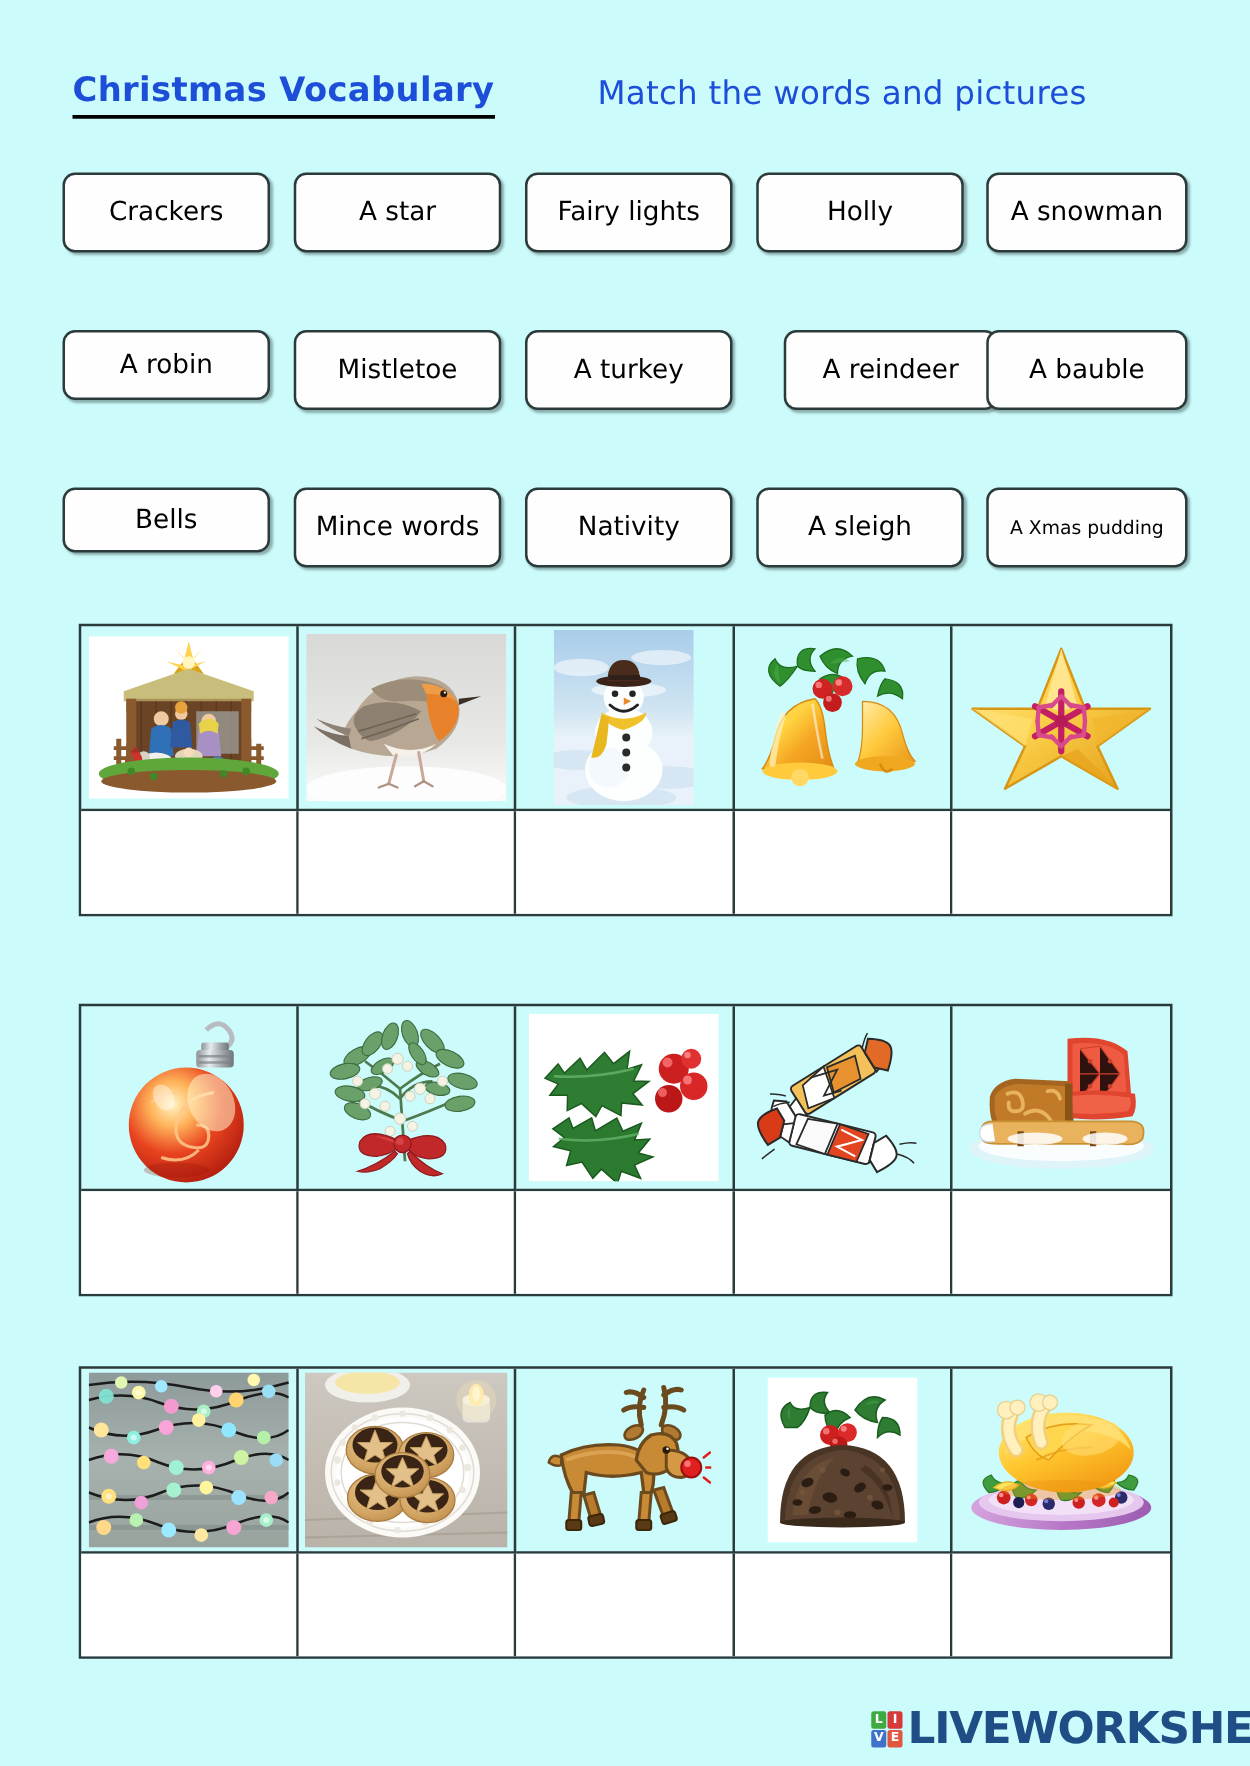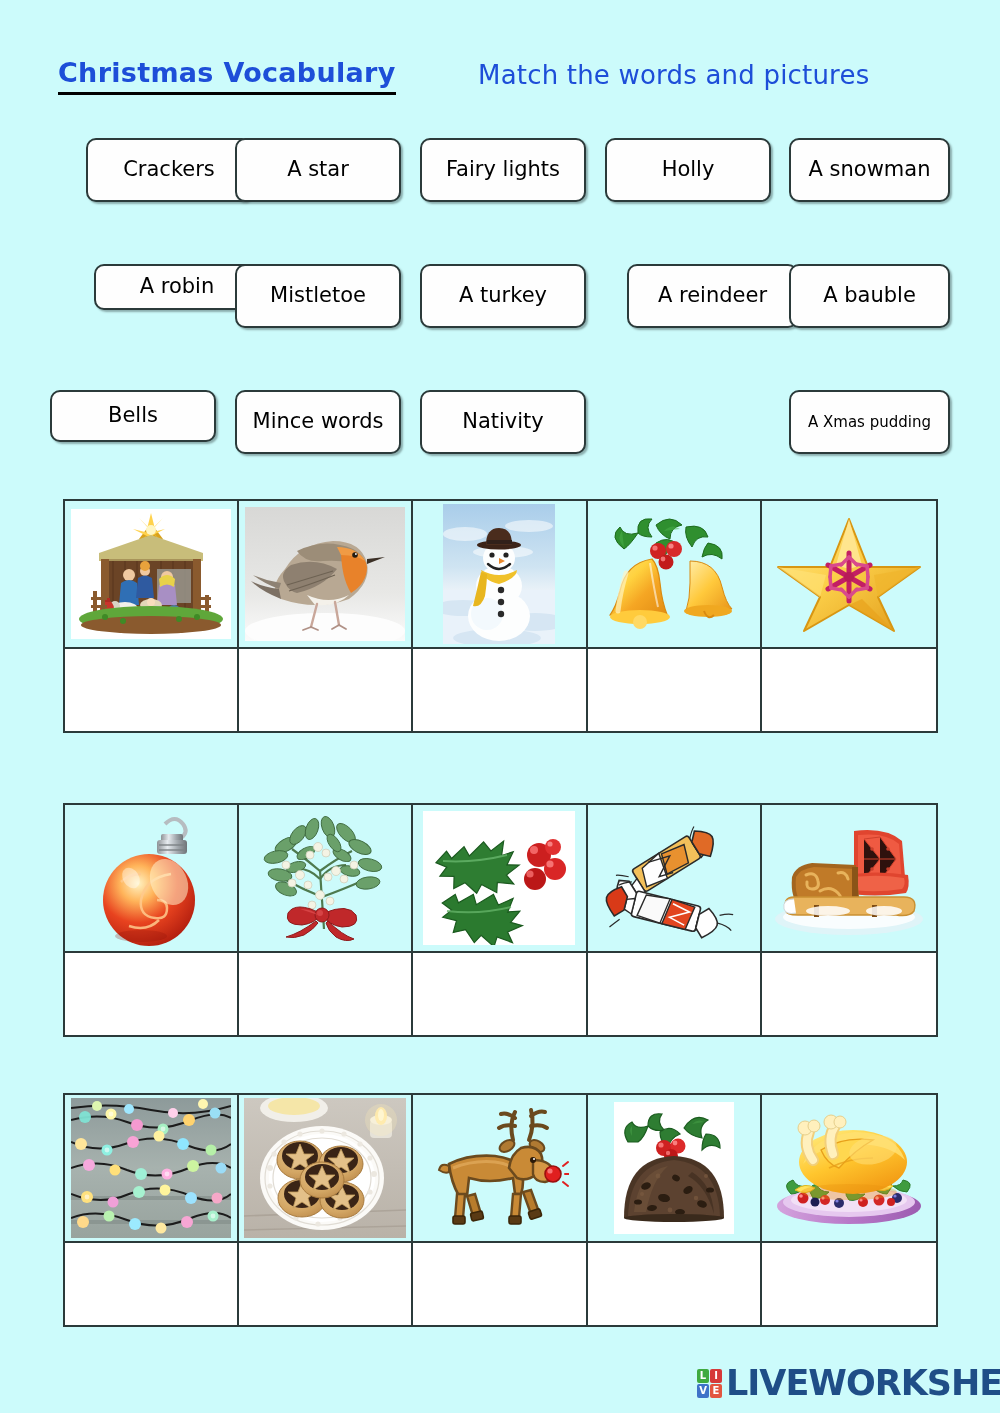--- a/index.html
+++ b/index.html
@@ -150,33 +150,34 @@
 </style>
 </head>
 <body>
 
 <div class="header">
   <div class="title">Christmas Vocabulary</div>
   <div class="subtitle">Match the words and pictures</div>
 </div>
 
 <div class="cards-layer" id="cards-layer">
-    <div class="word-card" style="left: 50px; width: 166px; top: 138px; height: 64px; margin-left: 36px;">Crackers</div>
+    <div class="word-card" style="left: 50px; width: 166px; top: 138px; height: 64px;">Crackers</div>
     <div class="word-card" style="left: 235px; width: 166px; top: 138px; height: 64px;">A star</div>
     <div class="word-card" style="left: 420px; width: 166px; top: 138px; height: 64px;">Fairy lights</div>
     <div class="word-card" style="left: 605px; width: 166px; top: 138px; height: 64px;">Holly</div>
     <div class="word-card" style="left: 789px; width: 161px; top: 138px; height: 64px;">A snowman</div>
-    <div class="word-card" style="left: 50px; width: 166px; top: 264px; height: 46px; margin-left: 44px;">A robin</div>
+    <div class="word-card" style="left: 50px; width: 166px; top: 264px; height: 56px;">A robin</div>
     <div class="word-card" style="left: 235px; width: 166px; top: 264px; height: 64px;">Mistletoe</div>
     <div class="word-card" style="left: 420px; width: 166px; top: 264px; height: 64px;">A turkey</div>
     <div class="word-card" style="left: 627px; width: 171px; top: 264px; height: 64px;">A reindeer</div>
     <div class="word-card" style="left: 789px; width: 161px; top: 264px; height: 64px;">A bauble</div>
     <div class="word-card" style="left: 50px; width: 166px; top: 390px; height: 52px;">Bells</div>
     <div class="word-card" style="left: 235px; width: 166px; top: 390px; height: 64px;">Mince words</div>
     <div class="word-card" style="left: 420px; width: 166px; top: 390px; height: 64px;">Nativity</div>
+    <div class="word-card" style="left: 605px; width: 166px; top: 390px; height: 64px;">A sleigh</div>
     <div class="word-card small-text" style="left: 789px; width: 161px; top: 390px; height: 64px;">A Xmas pudding</div>
   </div>
 
 <div class="grid" id="grid-0" style="top:499px;">
     <div class="grid-row pic-row">
       <div class="cell">
         <div>
           <svg class="pic-art" width="160" height="130" viewBox="0 0 160 130">
     <rect width="160" height="130" fill="#ffffff"></rect>
     <g>

